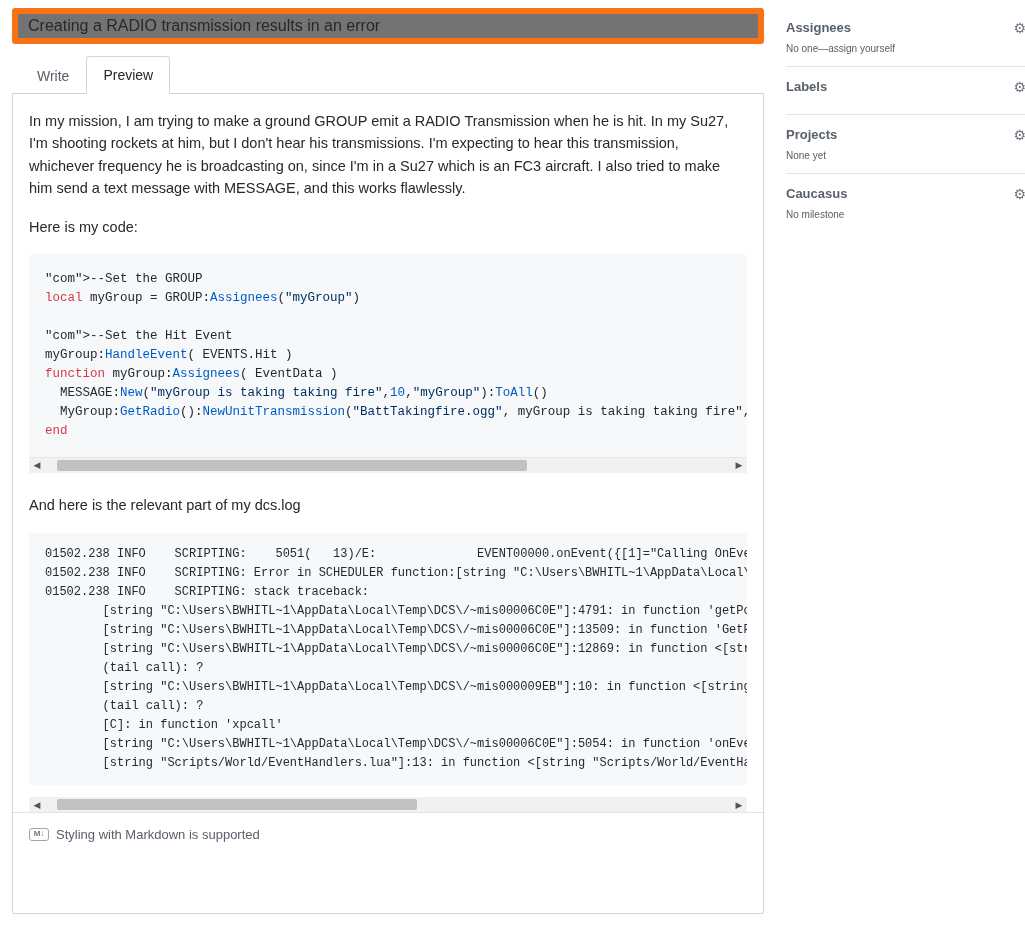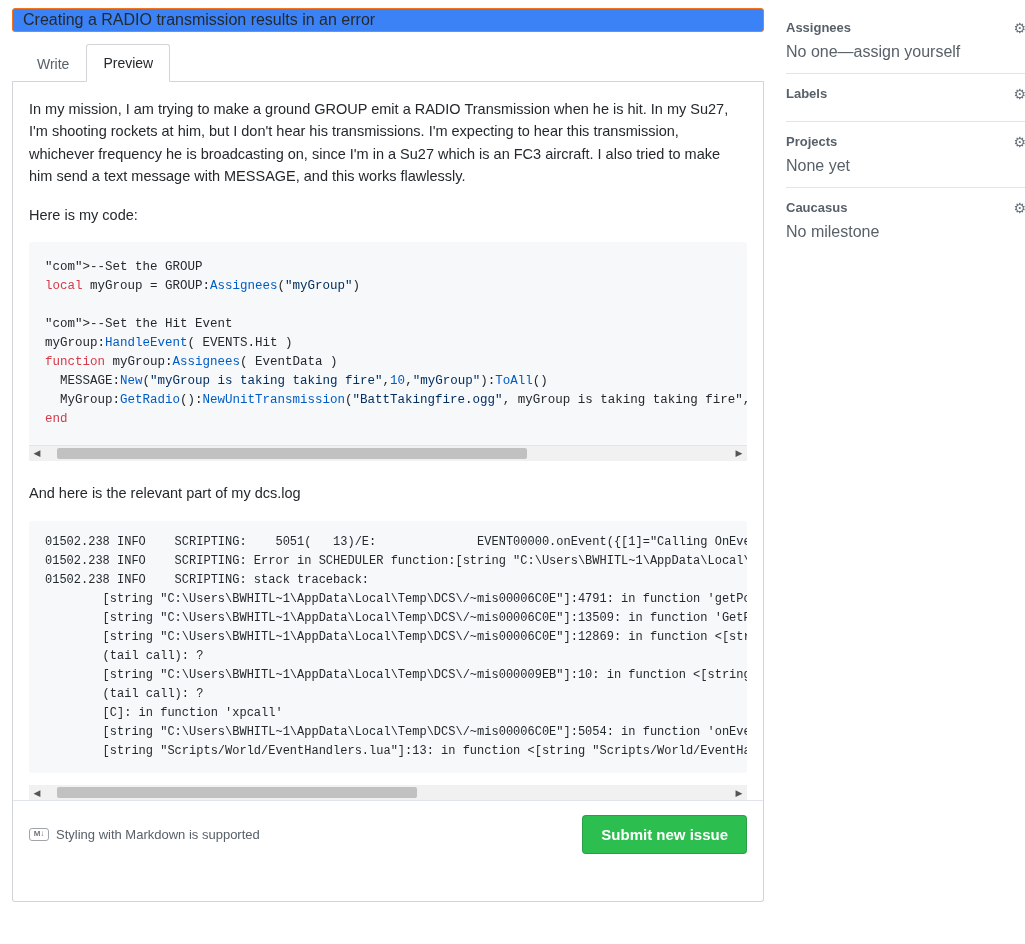--- a/index.html
+++ b/index.html
@@ -18,24 +18,24 @@
     display: flex;
     padding: 8px 10px 0 12px;
   }
   
   .left {
     width: 752px;
     flex: 0 0 752px;
   }
   .title-input {
     width: 100%;
-    height: 24px;
-    border: 1px solid #f97316;
-    border-radius: 3px;
-    background: #3b82f6;
+    height: 36px;
+    border: 6px solid #f97316;
+    border-radius: 3px;
+    background: #737373;
     padding: 6px 10px;
     font-size: 16px;
     color: #24292e;
     font-family: "Liberation Sans", sans-serif;
     outline: none;
   }
   .tabs {
     margin-top: 12px;
     display: flex;
     align-items: flex-end;
@@ -196,21 +196,21 @@
     font-weight: bold;
     color: #586069;
   }
   .gear {
     color: #6a737d;
     font-size: 14px;
     cursor: pointer;
     line-height: 1;
   }
   .side-text {
-    font-size: 16px;
+    font-size: 10px;
     color: #586069;
   }
   .label-pill {
     display: block;
     background: #e99695;
     color: #1e1c1c;
     font-size: 13px;
     font-weight: bold;
     padding: 5px 8px;
     border-radius: 3px;
@@ -279,21 +279,20 @@
           </div>
           <div class="scroll-arrow">▶</div>
         </div>
       </div>
 
       <div class="footer">
         <div class="markdown-note">
           <span class="md-icon">M↓</span>
           <span>Styling with Markdown is supported</span>
         </div>
-        <button class="submit-btn">Submit new issue</button>
       </div>
 
     </div>
   </div>
 
   <div class="right">
 
     <div class="side-section">
       <div class="side-head">
         <span class="side-title">Assignees</span>

